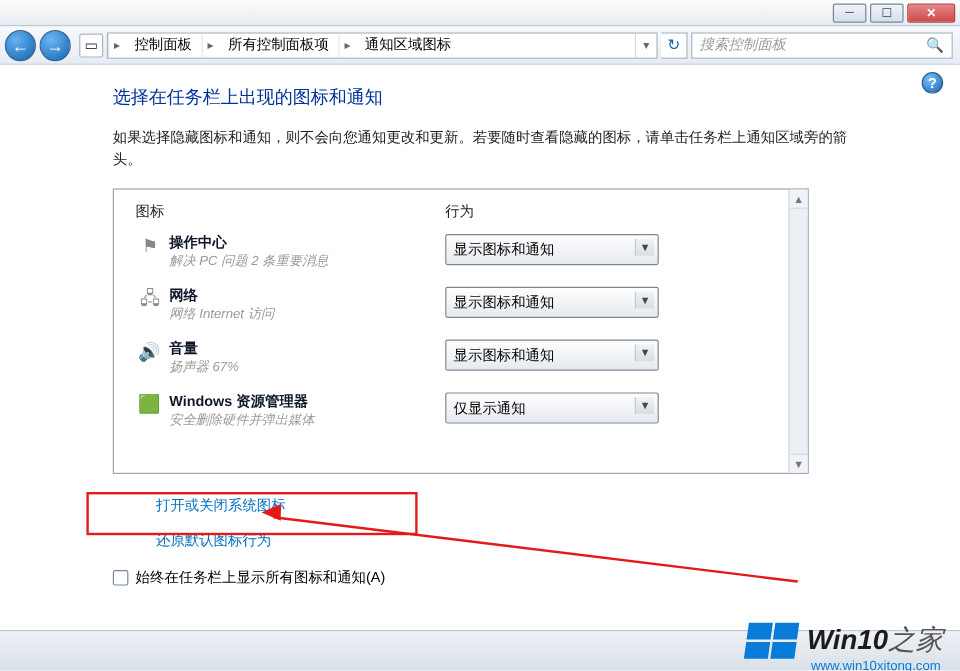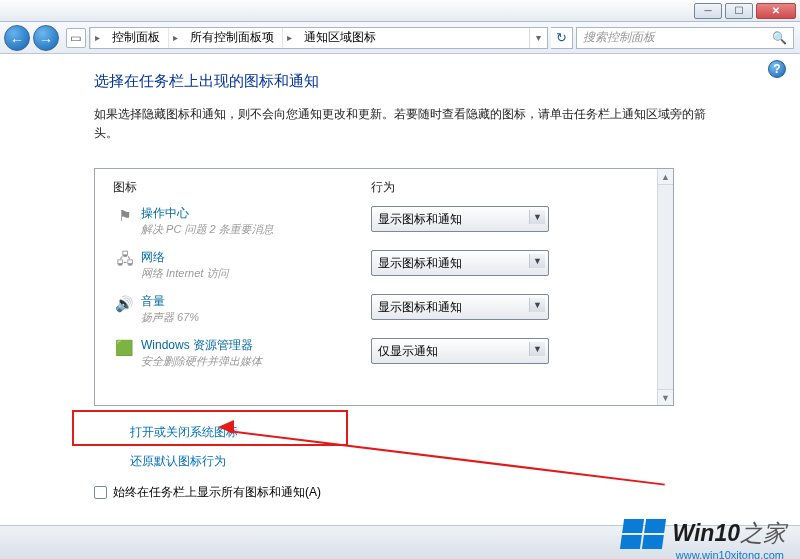--- a/index.html
+++ b/index.html
@@ -90,21 +90,21 @@
     position:absolute; top:6px; right:14px;
     width:18px;height:18px;border-radius:50%;
     background:radial-gradient(circle at 35% 30%,#7ec0f6,#1464b2);
     color:#fff;font-size:12px;font-weight:bold;
     display:flex;align-items:center;justify-content:center;
     border:1px solid #255f97;
   }
   h1.page-title {
     color:#003399;font-size:15px;font-weight:normal;margin-bottom:14px;
   }
-  .desc { font-size:12px;color:#222;line-height:1.6;margin-bottom:25px;max-width:620px;}
+  .desc { font-size:12px;color:#222;line-height:1.6;margin-bottom:14px;max-width:620px;}
 
   
   .panel {
     border:1px solid #9da6b1;
     width:580px;
     height:238px;
     position:relative;
     padding:10px 18px 2px 18px;
     overflow:hidden;
   }
@@ -122,21 +122,21 @@
   .row {
     display:flex;align-items:flex-start;margin-bottom:14px;
   }
   .row .ic {
     width:24px;height:20px;display:flex;align-items:center;justify-content:center;
     color:#888;font-size:15px;margin-right:4px;
   }
   .row .txt {
     width:230px;
   }
-  .row .txt .ttl{font-size:12px;color:#0369a1;line-height:1.3;}
+  .row .txt .ttl{font-size:12px;color:#0f172a;line-height:1.3;font-weight:bold;}
   .row .txt .sub{font-size:11px;color:#9a9a9a;font-style:italic;line-height:1.3;}
   .row .sel {
     width:178px;height:26px;border:1px solid #7d8795;
     background:linear-gradient(#fefefe,#e6e9ee);
     display:flex;align-items:center;padding:0 6px;font-size:12px;color:#000;
     border-radius:2px;position:relative;
   }
   .row .sel .dd{position:absolute;right:3px;top:3px;width:16px;height:14px;
     background:linear-gradient(#f0f3f7,#d8dde4);border-left:1px solid #c3c9d2;
     display:flex;align-items:center;justify-content:center;font-size:9px;color:#444;}

